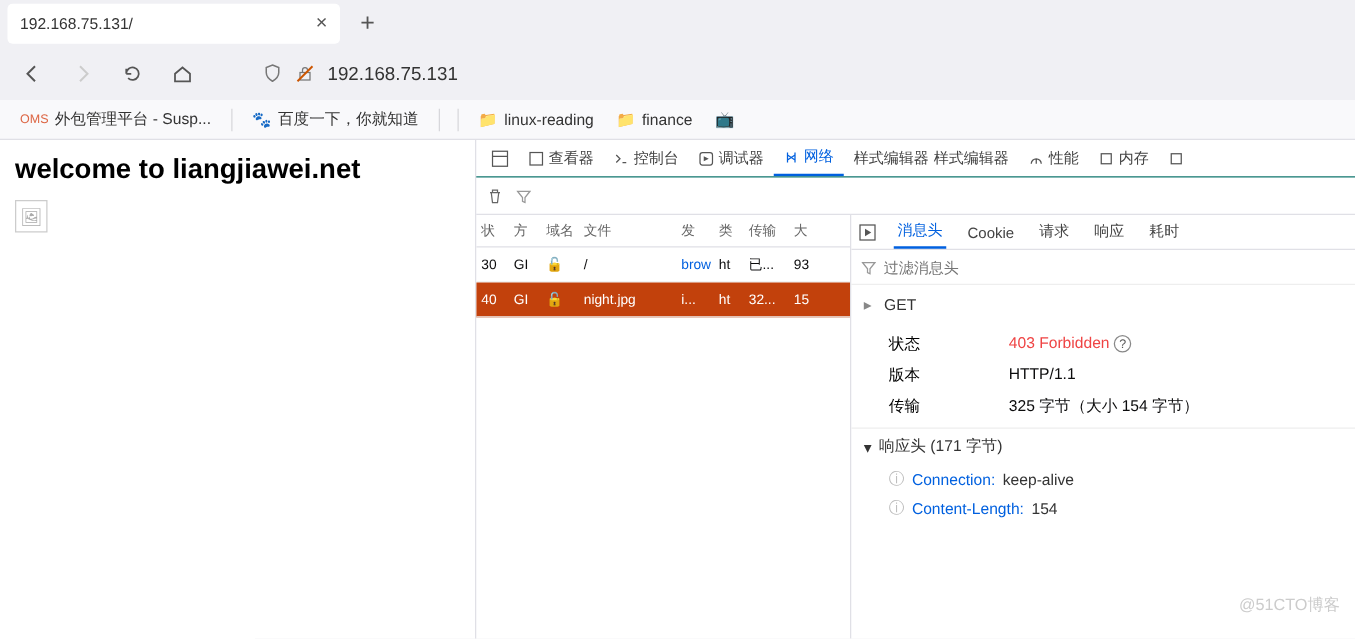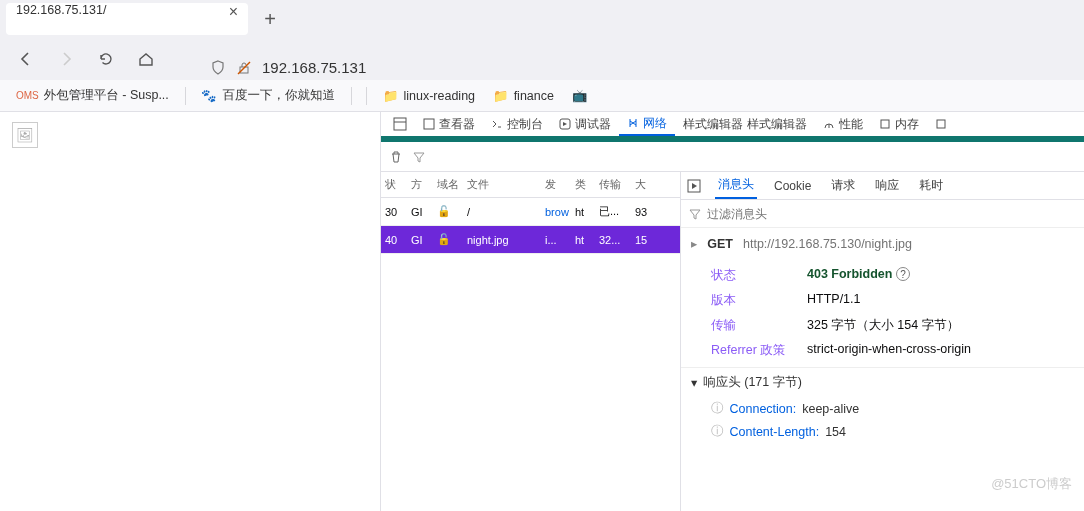--- a/index.html
+++ b/index.html
@@ -1,61 +1,61 @@
 <!DOCTYPE html>
 <html><head>
 <meta charset="utf-8">
 <style>
 *{box-sizing:border-box;margin:0;padding:0;font-family:"Segoe UI",Arial,sans-serif}
 body{width:1084px;height:511px;background:#f0f0f4;overflow:hidden;font-size:13px;color:#0c0c0d}
 .tab-strip{height:38px;display:flex;align-items:center;padding:0 6px;gap:8px}
-.tab{background:#fff;height:32px;width:242px;border-radius:4px;display:flex;align-items:flex-start;padding:0 10px;font-size:12.5px;color:#333;gap:8px}
+.tab{background:#fff;height:32px;width:266px;border-radius:4px;display:flex;align-items:center;padding:0 10px;font-size:12.5px;color:#333;gap:8px}
 .tab .close{margin-left:auto;color:#555;font-size:16px}
 .newtab{width:28px;height:28px;display:flex;align-items:center;justify-content:center;color:#555;font-size:20px;border-radius:4px}
 .nav-row{height:42px;display:flex;align-items:center;padding:0 10px;gap:8px}
 .nav-btn{width:32px;height:32px;display:flex;align-items:center;justify-content:center;color:#555;border-radius:4px}
 .nav-btn.dim{color:#bbb}
-.url-wrap{flex:1;height:34px;display:flex;align-items:flex-end;padding:0 10px;gap:10px;margin-left:30px}
+.url-wrap{flex:1;height:34px;display:flex;align-items:center;padding:0 10px;gap:10px;margin-left:30px}
 .url-text{font-size:15px;color:#333}
 .bm-row{height:32px;background:#f9f9fb;display:flex;align-items:center;padding:0 10px;gap:6px;font-size:12.5px;border-bottom:1px solid #e0e0e6}
 .bm{display:flex;align-items:center;gap:5px;padding:3px 6px;color:#333;white-space:nowrap}
 .bm-sep{width:1px;height:18px;background:#d7d7db;margin:0 4px}
 .content{display:flex;height:399px}
 .page{width:380px;background:#fff;padding:10px 12px}
 .page h1{font-size:22px;font-weight:700;color:#000;margin-bottom:12px}
 .broken{width:26px;height:26px;border:1px solid #ccc;display:flex;align-items:center;justify-content:center;color:#aaa;font-size:14px}
 .dev{flex:1;background:#fff;border-left:1px solid #e0e0e6;display:flex;flex-direction:column}
-.dev-tabs{height:30px;display:flex;align-items:center;border-bottom:6px solid #0f766e;padding:0 4px;font-size:12px;overflow:hidden}
+.dev-tabs{height:30px;display:flex;align-items:center;border-bottom:1px solid #0f766e;padding:0 4px;font-size:12px;overflow:hidden}
 .dev-tab{display:flex;align-items:center;gap:4px;padding:0 8px;height:100%;color:#444;white-space:nowrap}
 .dev-tab.active{color:#0060df;border-bottom:2px solid #0060df}
 .filter-row{height:30px;display:flex;align-items:center;border-bottom:1px solid #e0e0e6;padding:0 8px;gap:10px;color:#888;font-size:12px}
 .net-body{flex:1;display:flex;overflow:hidden}
 .net-table{width:300px;border-right:1px solid #e0e0e6;display:flex;flex-direction:column}
 .net-head{height:26px;display:flex;align-items:center;border-bottom:1px solid #e0e0e6;font-size:11px;color:#666}
 .net-head>div{padding:0 4px;overflow:hidden;white-space:nowrap}
 .col-st{width:26px}.col-mt{width:26px}.col-dm{width:30px}.col-fl{width:78px}.col-in{width:30px}.col-ty{width:24px}.col-tr{width:36px}.col-sz{width:26px}
 .net-row{height:28px;display:flex;align-items:center;font-size:11px;border-bottom:1px solid #eee}
 .net-row>div{padding:0 4px;overflow:hidden;white-space:nowrap}
-.net-row.sel{background:#6d28d9;color:#fff}
+.net-row.sel{background:#c2410c;color:#fff}
 .net-row .link{color:#0060df}
 .net-row.sel .link{color:#fff}
 .detail{flex:1;display:flex;flex-direction:column;overflow:hidden}
 .det-tabs{height:28px;display:flex;align-items:center;border-bottom:1px solid #e0e0e6;padding:0 6px;gap:14px;font-size:12px}
 .det-tab{display:flex;align-items:center;gap:4px;padding:0 3px;height:100%;color:#444}
 .det-tab.active{color:#0060df;border-bottom:2px solid #0060df}
 .det-filter{height:28px;display:flex;align-items:center;padding:0 8px;gap:6px;color:#888;border-bottom:1px solid #eee;font-size:12px}
 .req-line{padding:8px 10px;font-size:12.5px;color:#333;display:flex;align-items:center;gap:10px}
 .req-line .tri{color:#888}
-.req-line .method{font-weight:700}
+.req-line .method{font-weight:400}
 .req-line .url{color:#737373}
 .kv-block{padding:4px 30px}
 .kv{display:flex;padding:4px 0;font-size:12.5px}
-.kv .k{width:96px;color:#8b5cf6}
+.kv .k{width:96px;color:#000000}
 .kv .v{color:#0c0c0d}
-.status403{color:#14532d;font-weight:700}
+.status403{color:#ef4444;font-weight:400}
 .section{padding:6px 10px;font-size:12.5px;display:flex;align-items:center;gap:6px;border-top:1px solid #eee;color:#333}
 .hdr{display:flex;padding:3px 30px;font-size:12.5px;align-items:center;gap:6px}
 .hdr .q{color:#bbb}
 .hdr .hn{color:#0060df}
 .hdr .hv{color:#333}
 .watermark{position:absolute;right:12px;bottom:18px;color:#ccc;font-size:13px}
 svg{display:block}
 </style>
 </head>
 <body>
@@ -126,20 +126,21 @@
       <span>📁</span>
       <span>finance</span>
     </div>
   <div class="bm">
       <span style="color:#00a1d6">📺</span>
     </div>
 </div>
 
 <div class="content">
   <div class="page">
+    <h1>welcome to liangjiawei.net</h1>
     <div class="broken">🖼</div>
   </div>
 
   <div class="dev">
 
     <div class="dev-tabs">
       <div class="dev-tab">
           <svg width="14" height="14" viewBox="0 0 14 14">
             <rect x="1" y="1" width="12" height="12" stroke="#555" fill="none"></rect>
             <line x1="1" y1="5" x2="13" y2="5" stroke="#555"></line>
@@ -269,38 +270,33 @@
           <span>
               <svg width="12" height="12" viewBox="0 0 12 12">
                 <path d="M1 2h10L7 7v4l-2-1V7z" stroke="#999" fill="none"></path>
               </svg>
             </span>
           <input style="border: none; outline: none; font-size: 12px; color: rgb(136, 136, 136); flex: 1 1 0%; background: transparent;" placeholder="过滤消息头">
         </div>
         <div class="req-line">
           <span class="tri">▸</span>
           <span class="method">GET</span>
-          <span class="url">http://192.168.75.130/night.jpg</span>
         </div>
         <div class="kv-block">
           <div class="kv">
               <div class="k">状态</div>
               <div class="v"><span class="status403">403 Forbidden</span> <span style="display:inline-block;border:1px solid #888;border-radius:50%;width:14px;height:14px;text-align:center;line-height:13px;font-size:10px;color:#555">?</span></div>
             </div>
           <div class="kv">
               <div class="k">版本</div>
               <div class="v">HTTP/1.1</div>
             </div>
           <div class="kv">
               <div class="k">传输</div>
               <div class="v">325 字节（大小 154 字节）</div>
-            </div>
-          <div class="kv">
-              <div class="k">Referrer 政策</div>
-              <div class="v">strict-origin-when-cross-origin</div>
             </div>
         </div>
         <div class="section">
           <span>▾</span>
           <span>响应头 (171 字节)</span>
         </div>
         <div class="hdr">
             <span class="q">ⓘ</span>
             <span class="hn">Connection:</span>
             <span class="hv">keep-alive</span>

